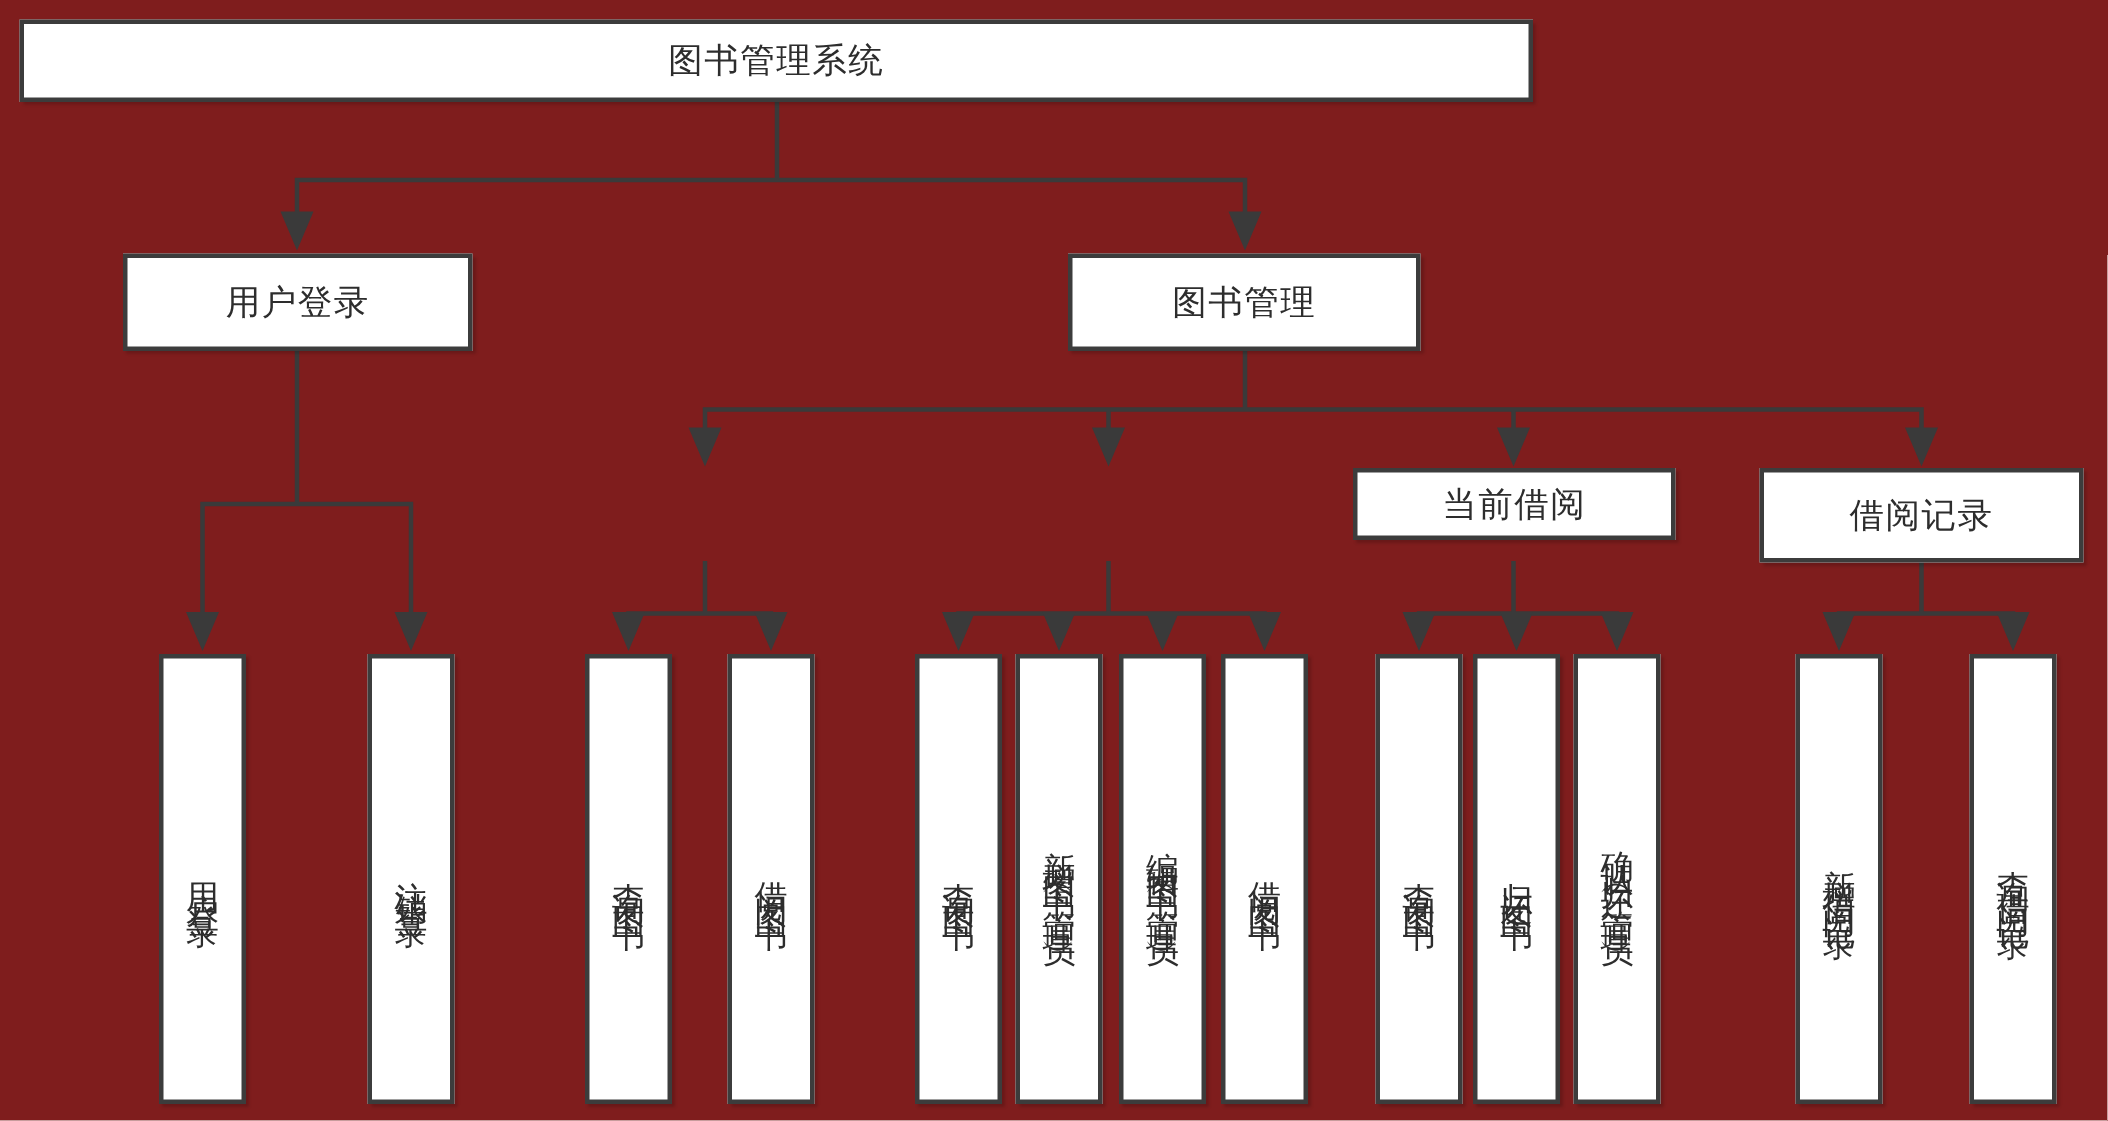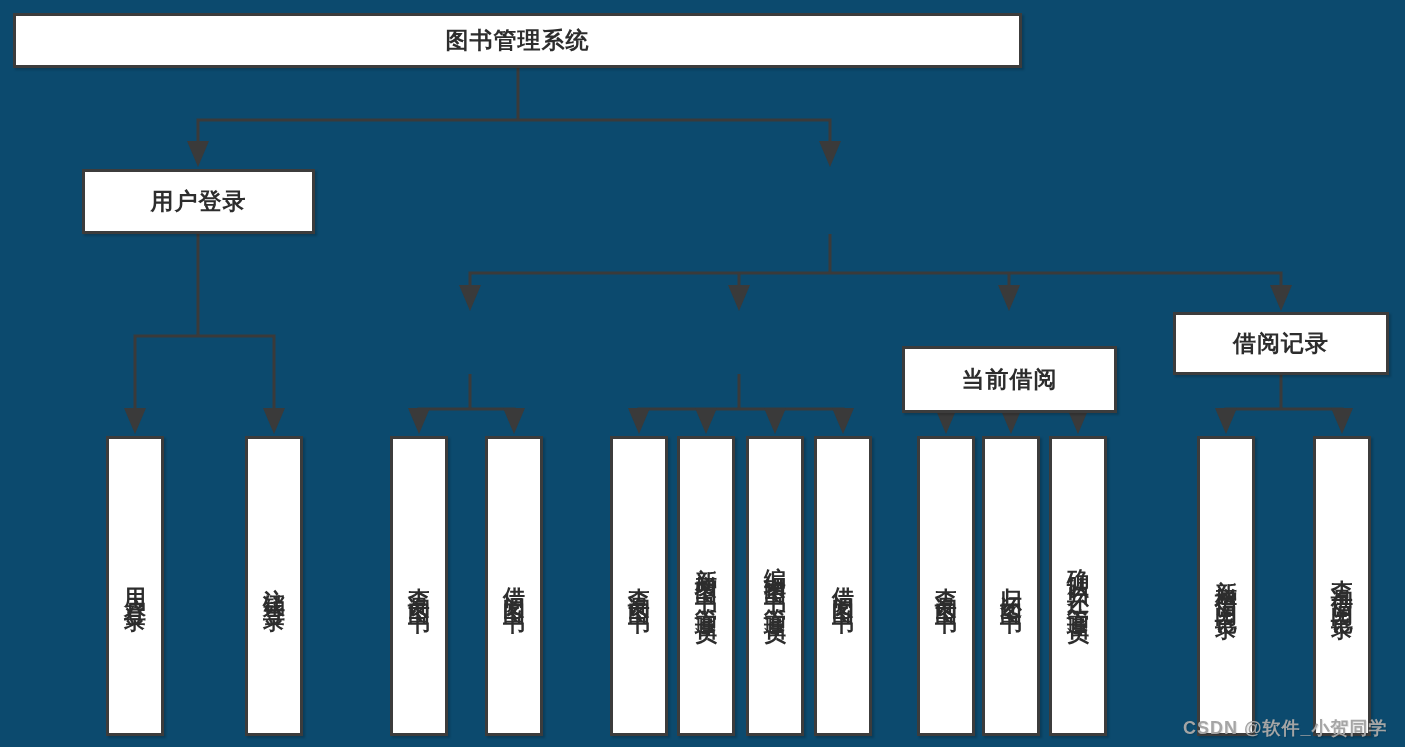--- a/index.html
+++ b/index.html
@@ -1,23 +1,22 @@
 <!DOCTYPE html>
 <html><head>
 <meta charset="utf-8">
 <style>
   html, body { margin: 0; padding: 0; background: #ffffff; }
   .stage {
     position: relative;
     width: 1405px;
     height: 747px;
-    background: #0c4a6e;
+    background: #7f1d1d;
     font-family: "Liberation Sans", sans-serif;
     overflow: hidden;
-    font-weight: bold;
   }
   .connectors {
     position: absolute;
     left: 0; top: 0;
     width: 1405px; height: 747px;
     z-index: 1;
   }
   .node {
     position: absolute;
     box-sizing: border-box;
@@ -95,22 +94,25 @@
     </g>
   </svg>
 
   <div class="node hbox" style="left:13px; top:13px; width:1009px; height:55px;">
     <span>图书管理系统</span>
   </div>
 
   <div class="node hbox" style="left:82px; top:169px; width:233px; height:65px;">
     <span>用户登录</span>
   </div>
+  <div class="node hbox" style="left:712px; top:169px; width:235px; height:65px;">
+    <span>图书管理</span>
+  </div>
 
-  <div class="node hbox" style="left:902px; top:312px; width:215px; height:67px;margin-top:34px;">
+  <div class="node hbox" style="left:902px; top:312px; width:215px; height:48px;">
     <span>当前借阅</span>
   </div>
   <div class="node hbox" style="left:1173px; top:312px; width:216px; height:63px;">
     <span>借阅记录</span>
   </div>
 
   <div class="node vbox" style="left:106px; top:436px; width:58px; height:300px;">
     <span class="vlabel">用户登录</span>
   </div>
   <div class="node vbox" style="left:245px; top:436px; width:58px; height:300px;">
@@ -147,15 +149,14 @@
     <span class="vlabel">确认归还（管理员）</span>
   </div>
 
   <div class="node vbox" style="left:1197px; top:436px; width:58px; height:300px;">
     <span class="vlabel">新增借阅记录</span>
   </div>
   <div class="node vbox" style="left:1313px; top:436px; width:58px; height:300px;">
     <span class="vlabel">查询借阅记录</span>
   </div>
 
-  <div class="watermark">CSDN @软件_小贺同学</div>
 
 </div>
 
 </body></html>

